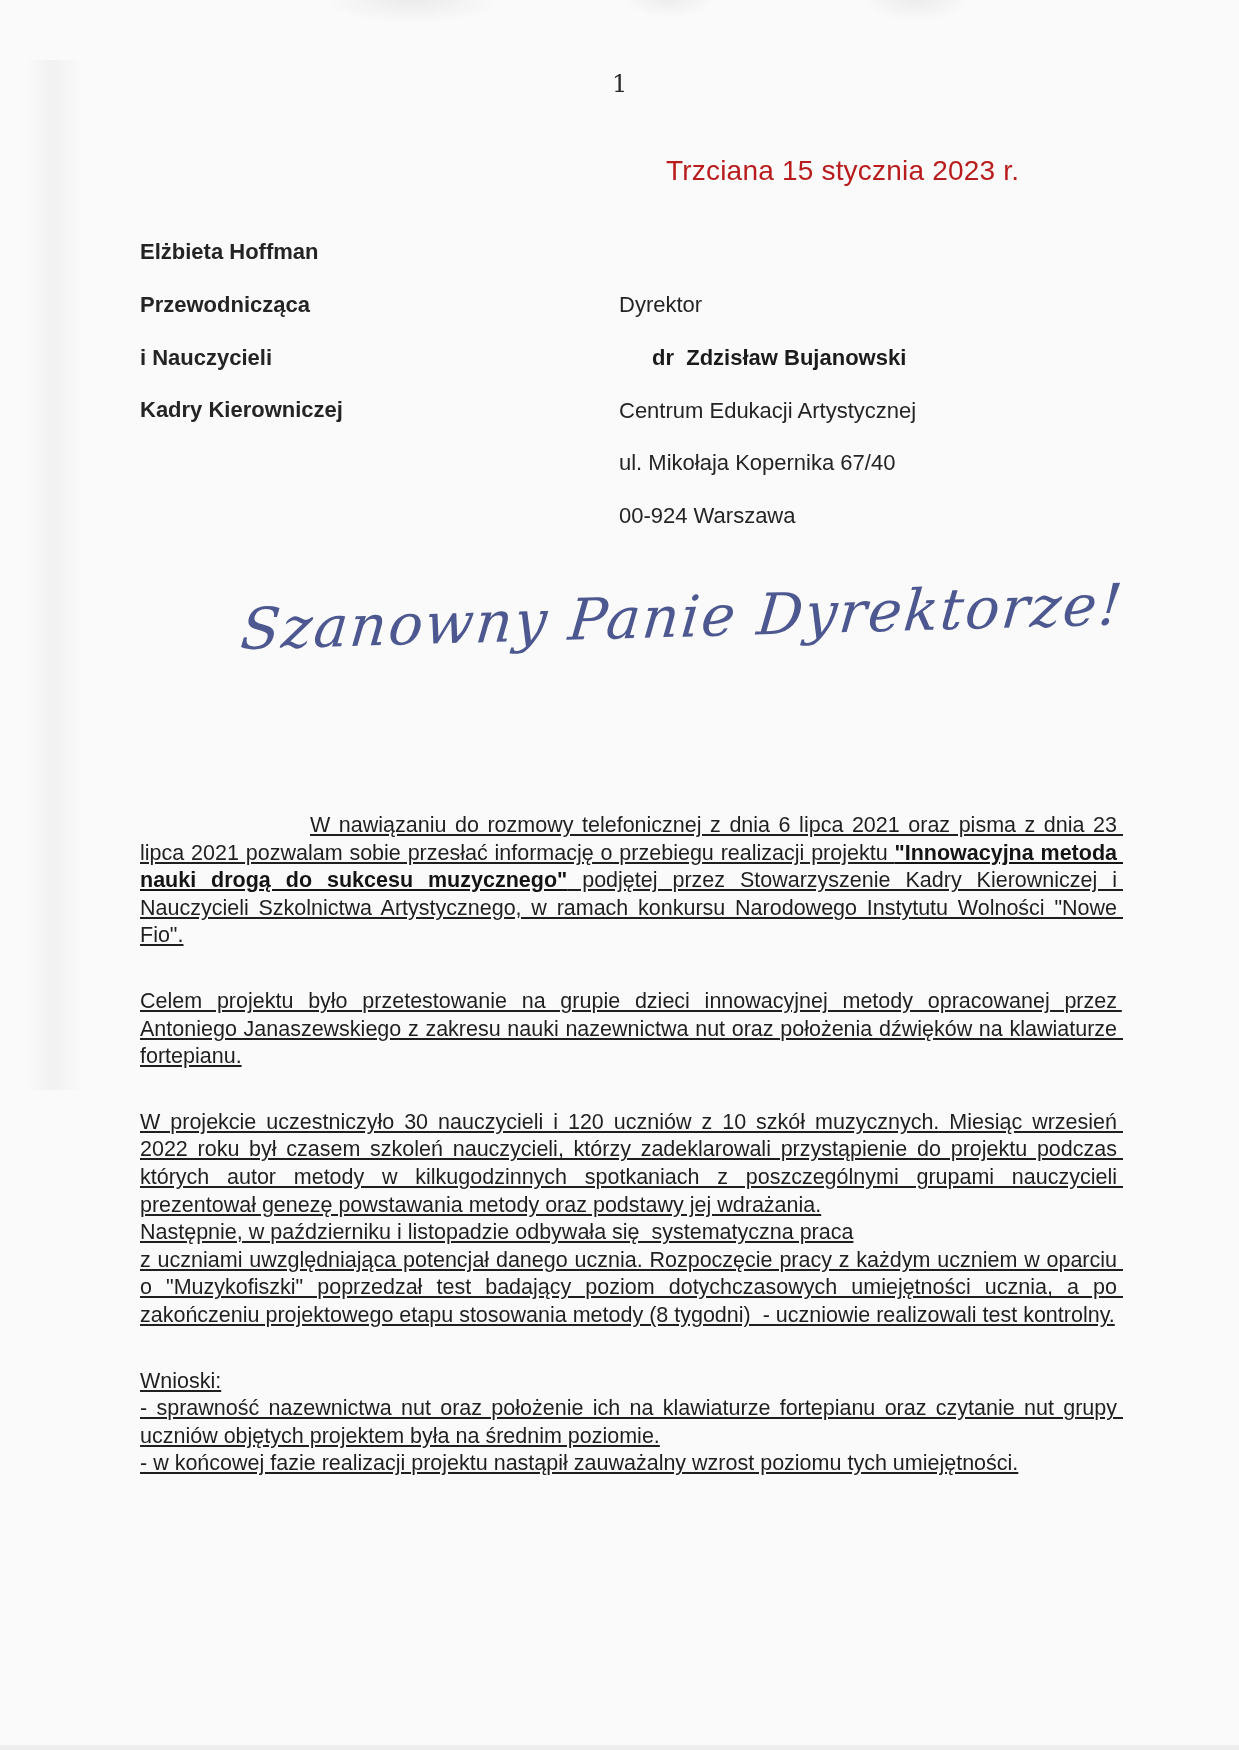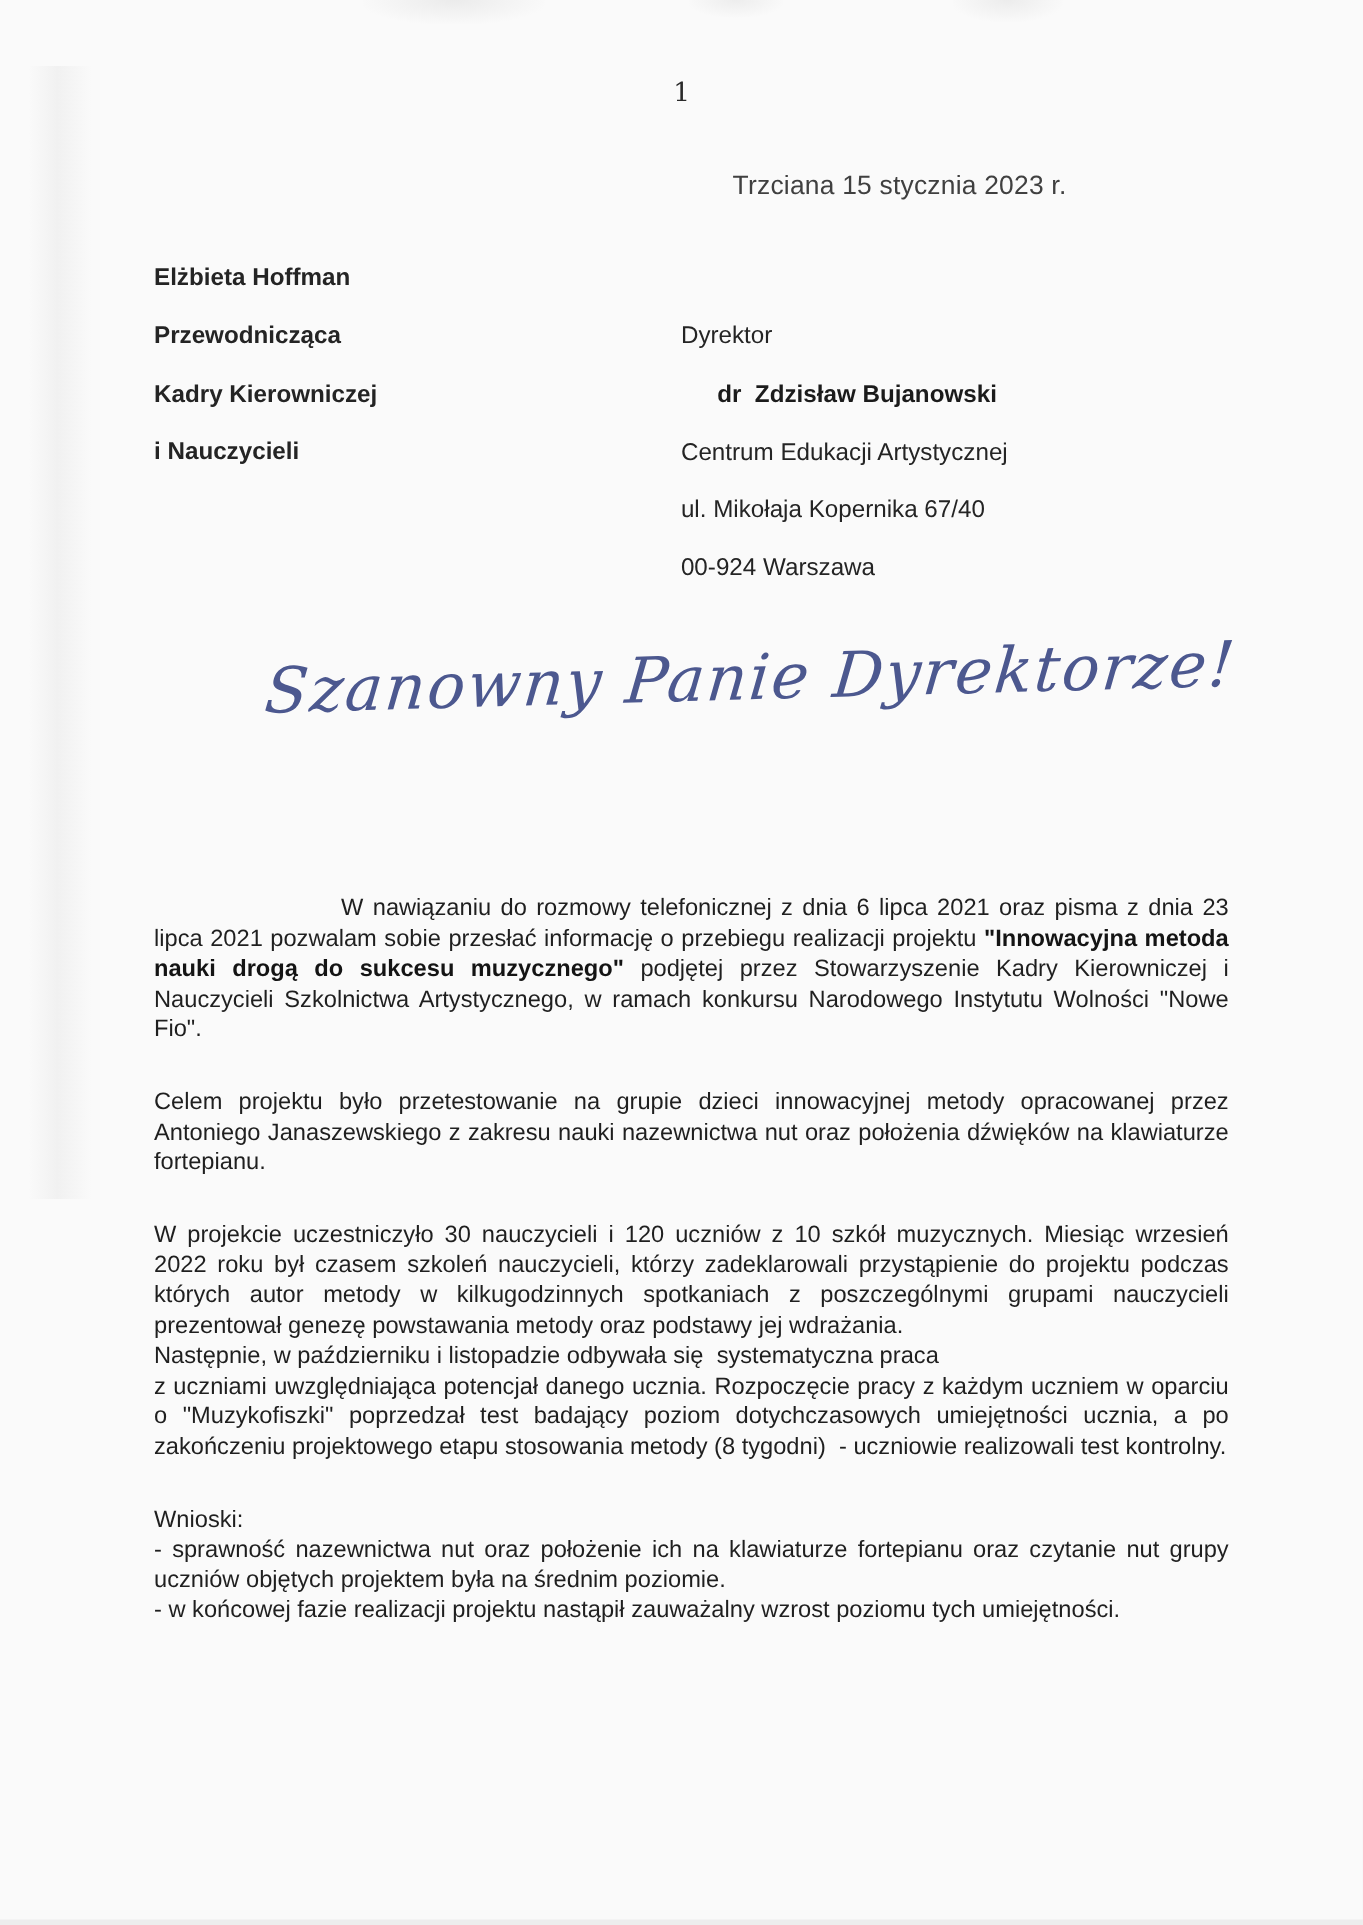--- a/index.html
+++ b/index.html
@@ -24,21 +24,21 @@
     background:linear-gradient(90deg, rgba(240,240,240,0), #f1f1f1 45%, rgba(240,240,240,0));}
   .edge-bottom{left:0;bottom:0;width:100%;height:5px;background:#ededed;}
 
   .page-number{
     position:absolute;left:612px;top:70px;width:40px;
     font-family:"DejaVu Serif", serif;
     font-size:24px;color:#2a2a2a;text-align:left;
   }
   .dateline{
     position:absolute;left:666px;top:155px;
-    font-size:24px;color:#404040;letter-spacing:0.2px;
+    font-size:28px;color:#b91c1c;letter-spacing:0.2px;
   }
   .addr{position:absolute;font-size:22px;color:#242424;}
   .addr .hline{height:52.8px;line-height:52.8px;white-space:pre;}
   .sender{left:140px;top:226px;font-weight:bold;}
   .recipient{left:619px;top:279px;}
   .recipient .bold{font-weight:bold;color:#1b1b1b;margin-left:33px;}
 
   .salutation{
     position:absolute;left:238px;top:596px;
     font-family:"DejaVu Serif", serif;
@@ -52,43 +52,43 @@
     opacity:0.92;
   }
 
   .letter-body{
     position:absolute;left:140px;top:812px;width:977px;
     font-size:21.5px;line-height:27.6px;color:#1f1f1f;
     text-align:justify;
   }
   .letter-body p{margin:0 0 38px 0;}
   .letter-body p.indent{text-indent:170px;}
-  .letter-body span, .letter-body b{white-space:pre-wrap;}
+  .letter-body span, .letter-body b{white-space:pre-wrap;text-decoration:underline;}
   .letter-body b{font-weight:bold;color:#141414;}
 </style>
 </head>
 <body>
 
 <div class="page">
 
   <div class="artifact smudge1"></div>
   <div class="artifact smudge2"></div>
   <div class="artifact smudge3"></div>
   <div class="artifact edge-left"></div>
   <div class="artifact edge-bottom"></div>
 
   <div class="page-number">1</div>
 
   <div class="dateline">Trzciana 15 stycznia 2023 r.</div>
 
   <div class="addr sender">
     <div class="hline">Elżbieta Hoffman</div>
     <div class="hline">Przewodnicząca</div>
+    <div class="hline">i Nauczycieli</div>
     <div class="hline">Kadry Kierowniczej</div>
-    <div class="hline">i Nauczycieli</div>
   </div>
 
   <div class="addr recipient">
     <div class="hline">Dyrektor</div>
     <div class="hline bold">dr  Zdzisław Bujanowski</div>
     <div class="hline">Centrum Edukacji Artystycznej</div>
     <div class="hline">ul. Mikołaja Kopernika 67/40</div>
     <div class="hline">00-924 Warszawa</div>
   </div>
 

